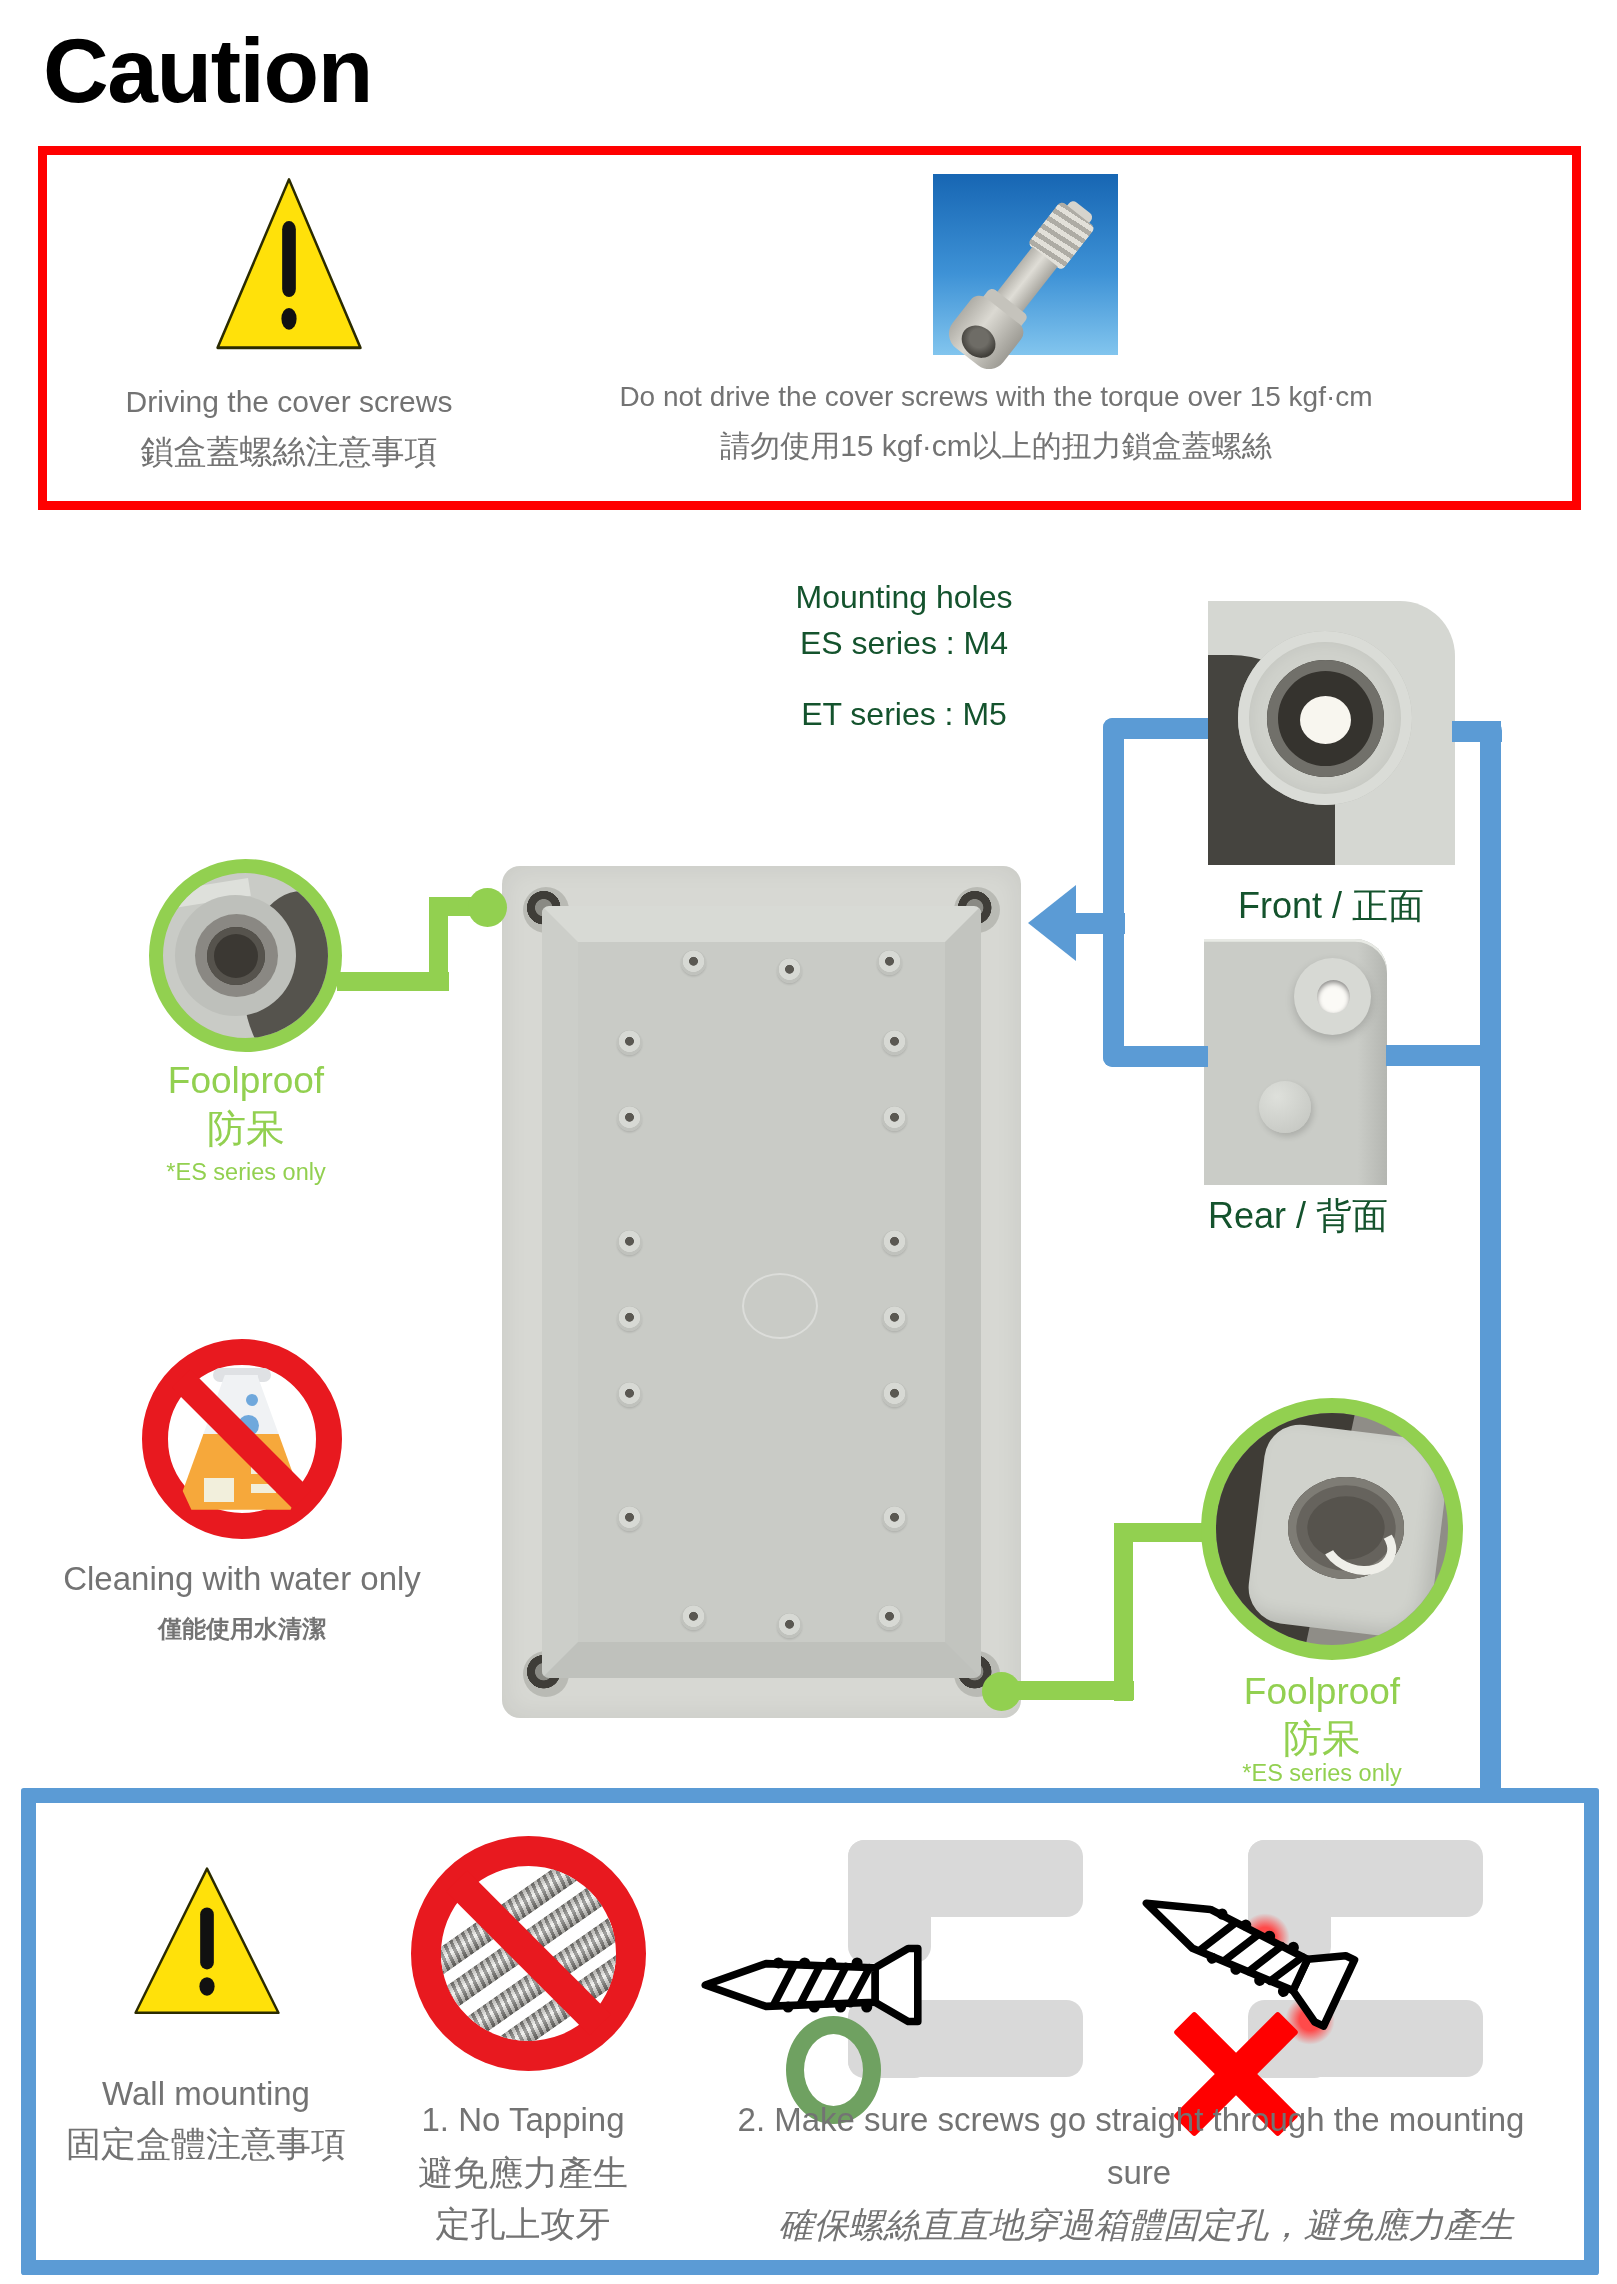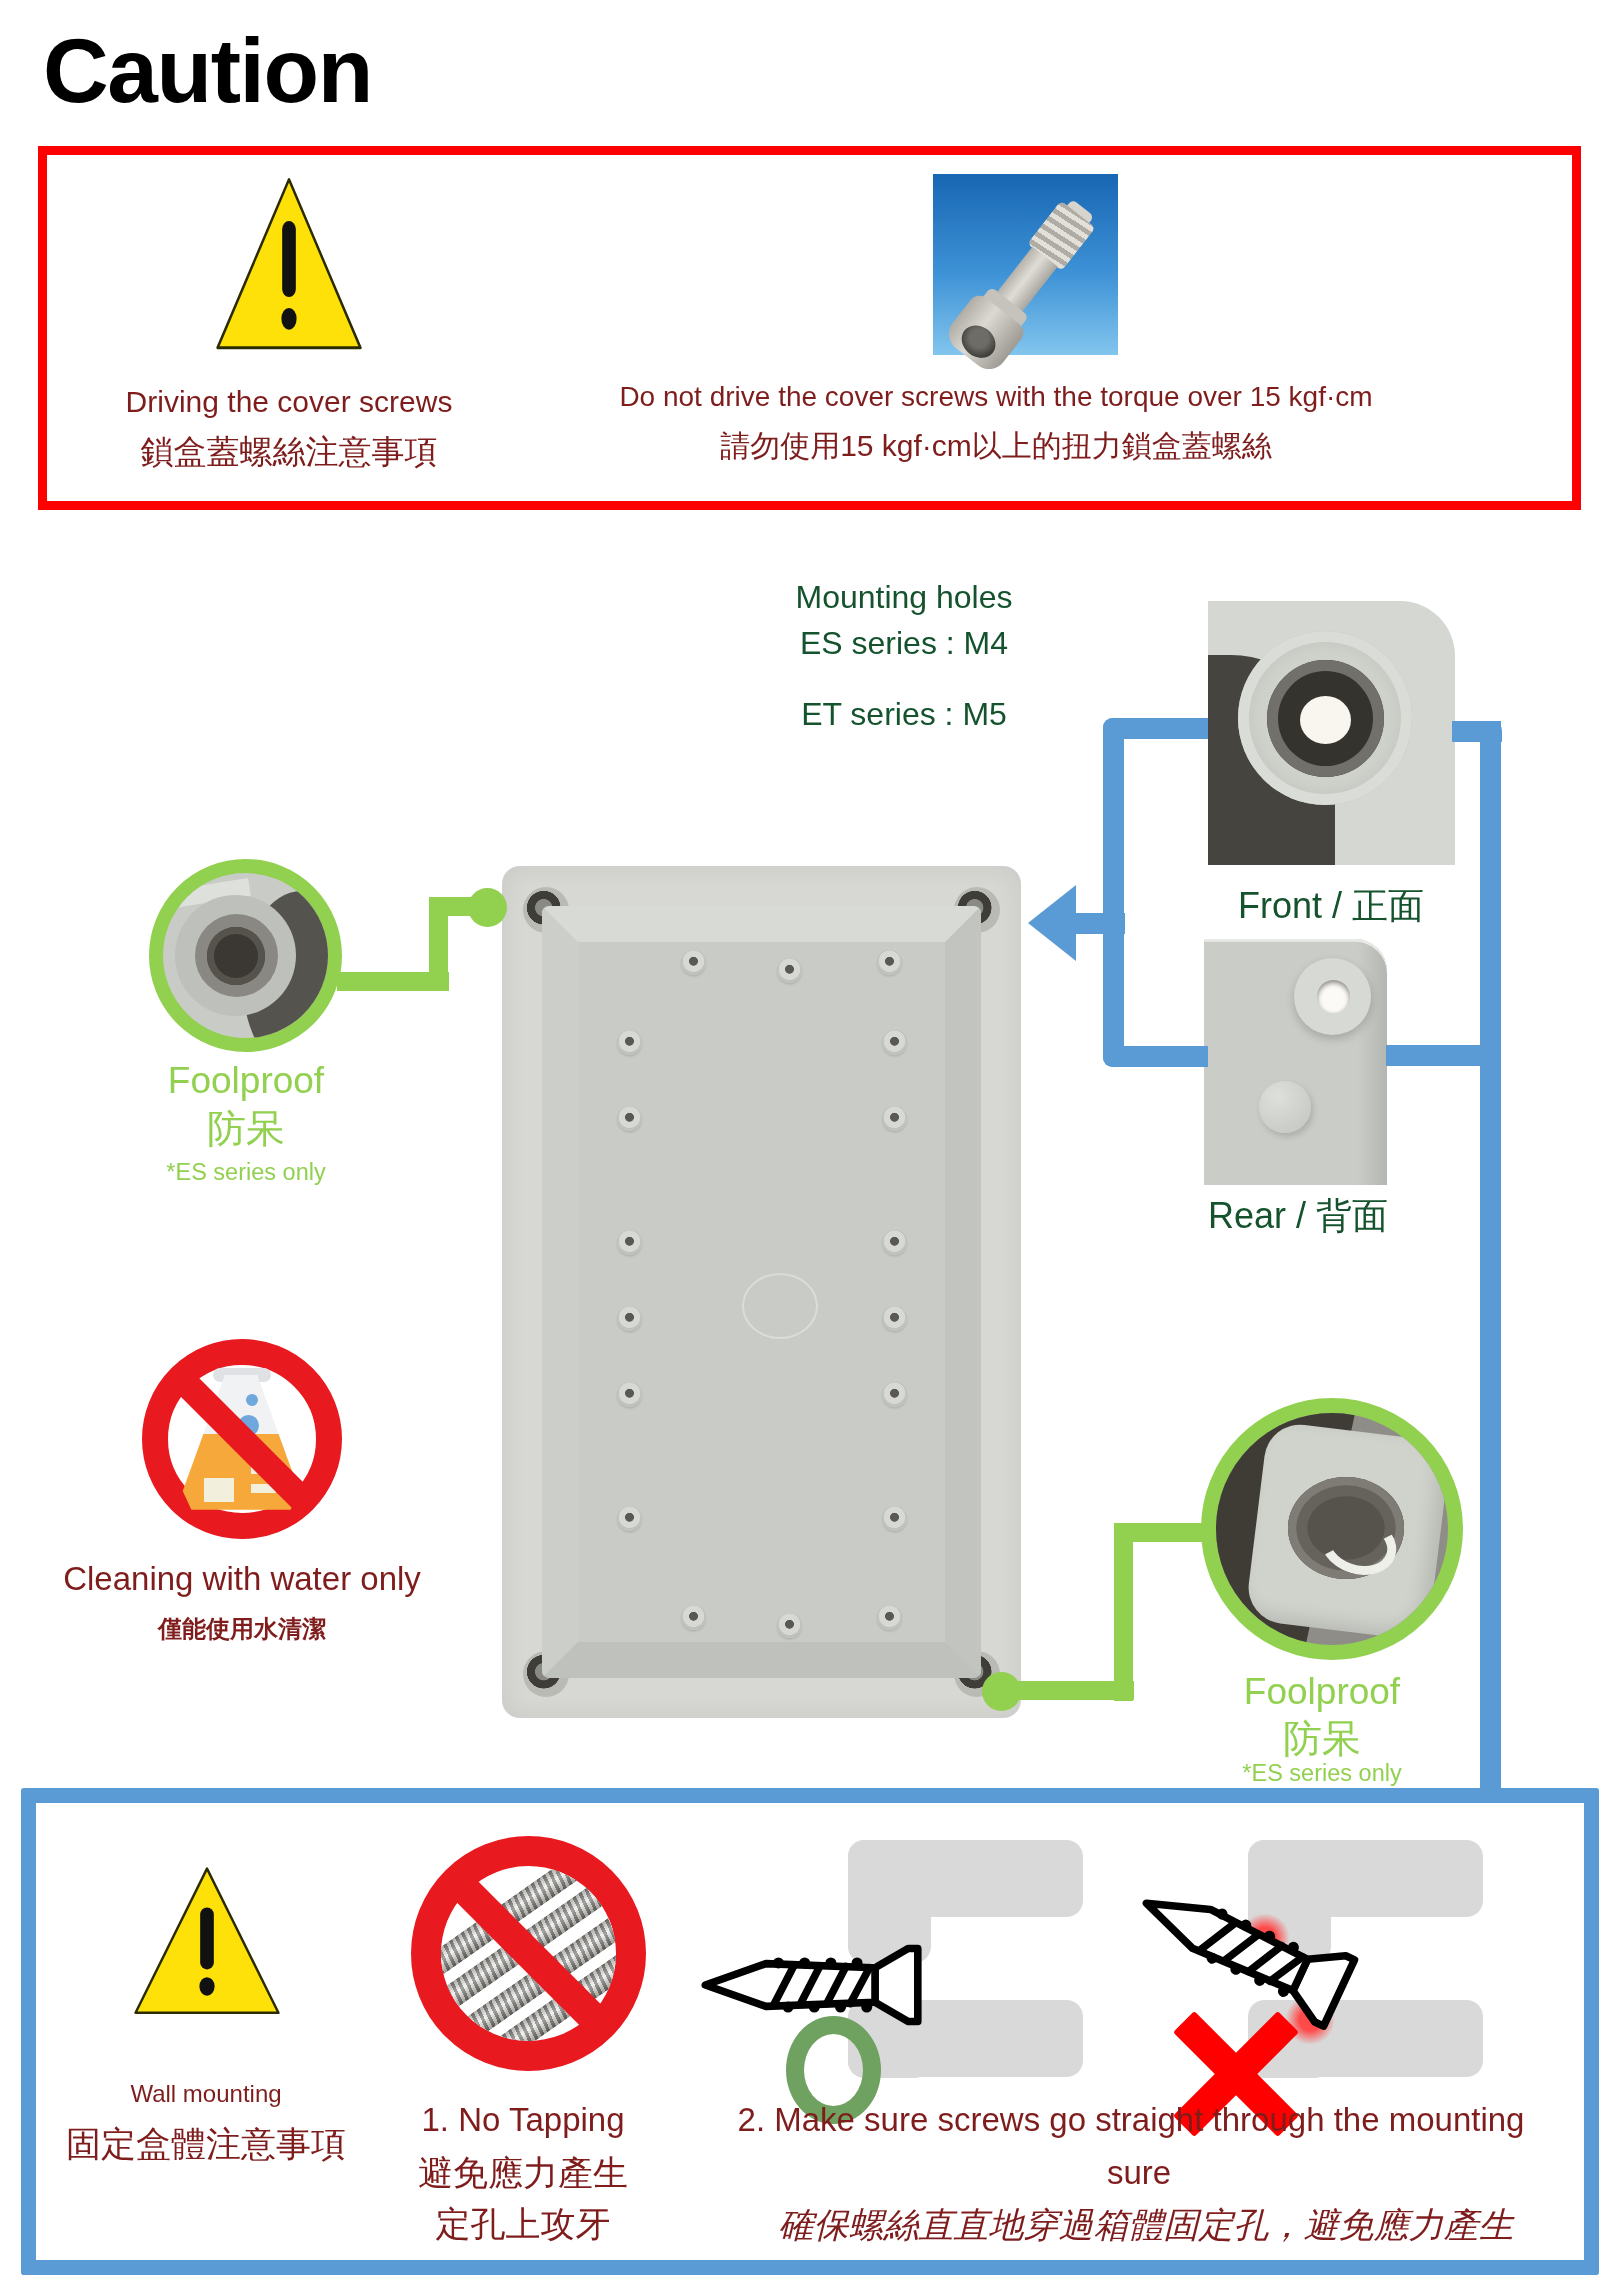--- a/index.html
+++ b/index.html
@@ -1,20 +1,20 @@
 <!DOCTYPE html>
 <html style="font-size:11px"><head>
 <meta charset="utf-8">
 <style>
   html,body{margin:0;padding:0;background:#fff;}
   body{width:1618px;height:2284px;position:relative;font-family:"Liberation Sans","DejaVu Sans",sans-serif;overflow:hidden;}
   *{box-sizing:border-box;}
   .abs{position:absolute;}
   .ctr{position:absolute;transform:translate(-50%,-50%);white-space:nowrap;text-align:center;line-height:1.15;}
-  .red{color:#7f1d1d;text-align:center;}
+  .red{color:#737373;text-align:center;}
   .blue{color:#14532d;}
   .green{color:#92D050;}
 
   
   .page-title{left:43px;top:19.3px;font-size:91px;font-weight:bold;color:#000;letter-spacing:-1.4px;}
   .caution-box{left:38px;top:146px;width:1543px;height:364px;border:9.7px solid #FF0000;background:#fff;}
 
   .tri-wrap{overflow:visible;}
   .screw-photo{left:933px;top:175px;width:185px;height:181px;background:linear-gradient(180deg,#1766B3 0%,#3E92D6 55%,#82C5EE 100%);}
   .screwbody{position:absolute;left:61px;top:14px;width:64px;height:155px;transform:rotate(38deg);transform-origin:50% 60%;}
@@ -228,21 +228,21 @@
 <div class="ctr green" style="left:1322px;top:1739px;font-size:39px;">防呆</div>
 <div class="ctr green" style="left:1322px;top:1774px;font-size:23.5px;">*ES series only</div>
 
 <div class="abs wall-box"></div>
 
 <svg class="abs tri-wrap" style="left:131px;top:1864px;" width="152" height="155" viewBox="0 0 100 100" preserveAspectRatio="none">
   <path d="M50 3 L97 96 L3 96 Z" fill="#FFE10A" stroke="#2B2B00" stroke-width="1.6" stroke-linejoin="round"></path>
   <rect x="45.5" y="28" width="9" height="40" rx="4.5" fill="#111"></rect>
   <ellipse cx="50" cy="79" rx="5" ry="6" fill="#111"></ellipse>
 </svg>
-<div class="ctr red" style="left:206px;top:2094px;font-size:24px;">Wall mounting</div>
+<div class="ctr red" style="left:206px;top:2094px;font-size:33px;">Wall mounting</div>
 <div class="ctr red" style="left:206px;top:2144px;font-size:35px;">固定盒體注意事項</div>
 
 <div class="abs no-sign" style="left:411px;top:1836px;width:235px;height:235px;border-width:30px;">
   <div class="rods-clip">
     <div class="rod" style="left:-35px;top:28px;"></div>
     <div class="rod" style="left:-28px;top:66px;"></div>
     <div class="rod" style="left:-19.3px;top:105px;"></div>
     <div class="rod" style="left:-11px;top:142px;"></div>
   </div>
   <div class="no-bar" style="left:-14.5px;top:72px;width:203px;height:30px;"></div>

